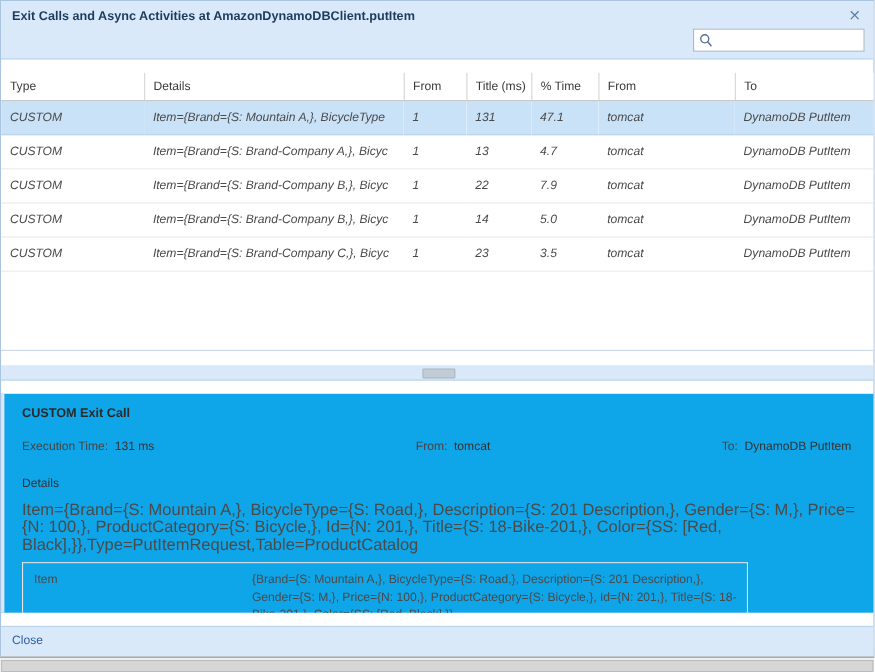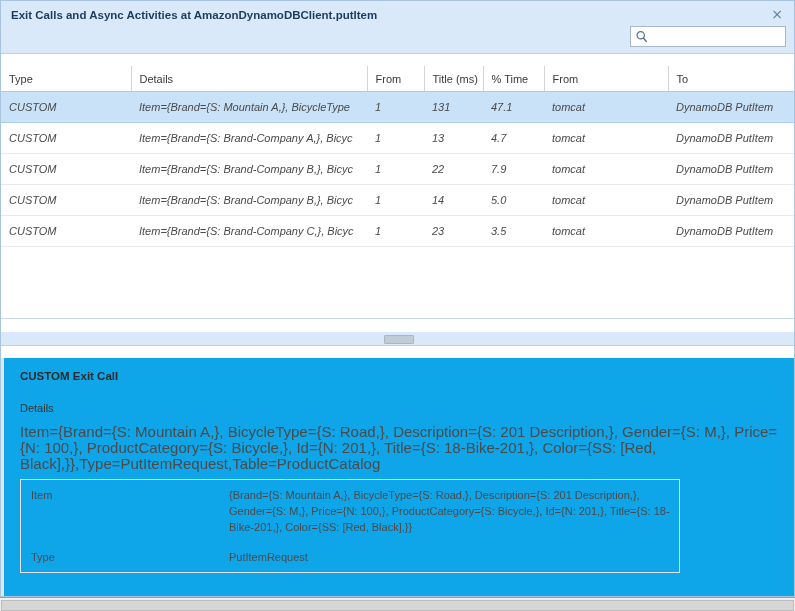--- a/index.html
+++ b/index.html
@@ -355,35 +355,49 @@
     </table>
   </div>
 
   <div class="splitter">
     <div class="splitter-grip"></div>
   </div>
 
   <div class="detail">
     <div class="detail-title">CUSTOM Exit Call</div>
 
+    <div class="exec-row">
+      <span class="exec-left">
+        <span class="lbl">Execution Time:</span><span class="val">131 ms</span>
+      </span>
+      <span class="exec-mid">
+        <span class="lbl">From:</span><span class="val">tomcat</span>
+      </span>
+      <span class="exec-right">
+        <span class="lbl">To:</span><span class="val">DynamoDB PutItem</span>
+      </span>
+    </div>
 
     <div class="section-label">Details</div>
     <div class="details-text">Item={Brand={S: Mountain A,}, BicycleType={S: Road,}, Description={S: 201 Description,}, Gender={S: M,}, Price={N: 100,}, ProductCategory={S: Bicycle,}, Id={N: 201,}, Title={S: 18-Bike-201,}, Color={SS: [Red, Black],}},Type=PutItemRequest,Table=ProductCatalog</div>
 
     <table class="props">
       <tbody>
         <tr>
           <td class="pkey">Item</td>
           <td>{Brand={S: Mountain A,}, BicycleType={S: Road,}, Description={S: 201 Description,}, Gender={S: M,}, Price={N: 100,}, ProductCategory={S: Bicycle,}, Id={N: 201,}, Title={S: 18-Bike-201,}, Color={SS: [Red, Black],}}</td>
         </tr>
         <tr>
           <td class="pkey">Type</td>
           <td>PutItemRequest</td>
         </tr>
       </tbody>
     </table>
   </div>
 
+  <div class="footer">
+    <span class="close-link">Close</span>
+  </div>
 </div>
 
 <div class="hscroll">
   <div class="hscroll-thumb"></div>
 </div>
 
 </body></html>

